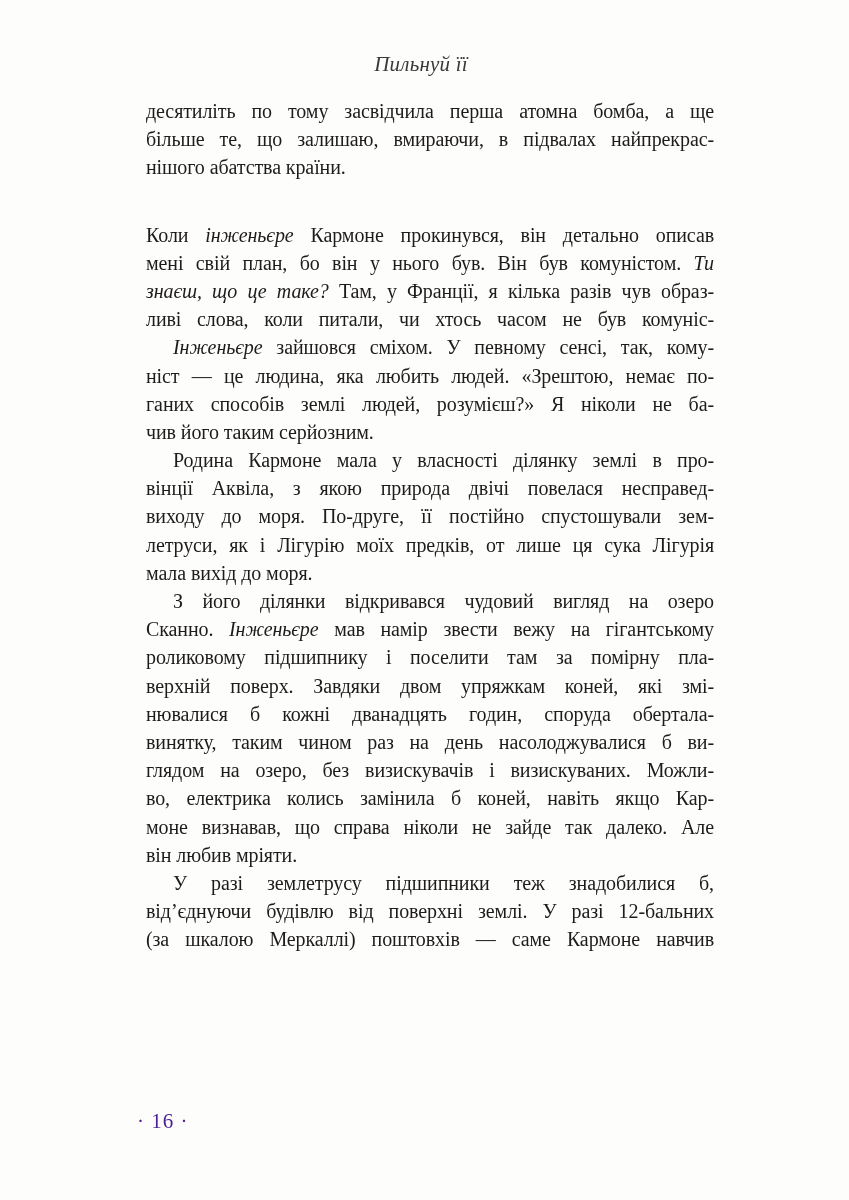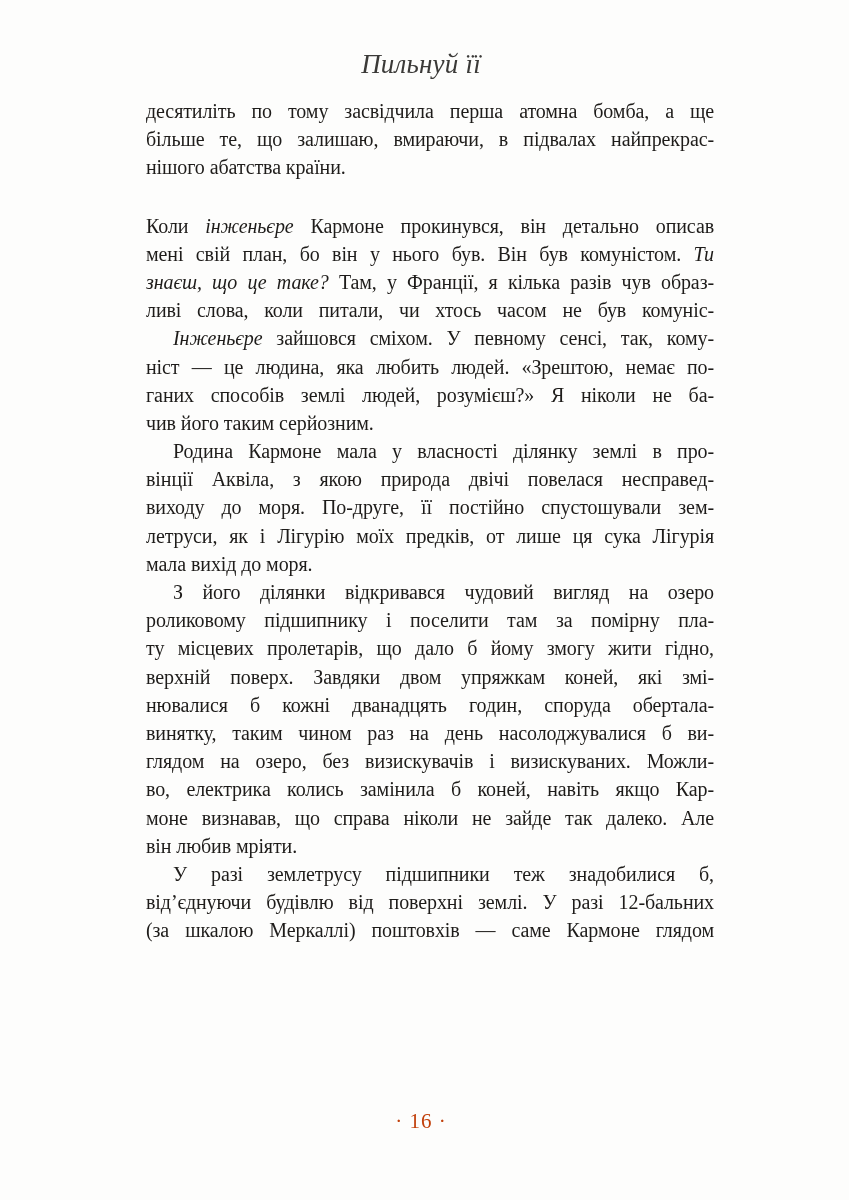--- a/index.html
+++ b/index.html
@@ -17,54 +17,54 @@
     font-family: "Liberation Serif", "DejaVu Serif", serif;
     color: #1e1c1a;
   }
   .running-header {
     position: absolute;
     top: 52px;
     left: 137px;
     width: 568px;
     text-align: center;
     font-style: italic;
-    font-size: 27px;
+    font-size: 21px;
     line-height: 24px;
     color: #3b3a38;
     letter-spacing: 0.2px;
   }
   .text-block {
     position: absolute;
     top: 97px;
     left: 146px;
     width: 568px;
     font-size: 20px;
     letter-spacing: -0.1px;
   }
   .para { margin: 0; }
-  .para.gap { margin-top: 30px; }
+  .para.gap { margin-top: 39px; }
   .line {
     height: 28.2px;
     line-height: 28.2px;
     text-align: justify;
     text-align-last: justify;
     overflow: hidden;
   }
   .line.last { text-align-last: left; }
   .line.indent { text-indent: 27px; }
   .it { font-style: italic; }
   .folio {
     position: absolute;
     top: 1108px;
     left: 137px;
     width: 568px;
-    text-align: center;
+    text-align: left;
     font-size: 21px;
     line-height: 26px;
-    color: #c2410c;
+    color: #4c1d95;
     letter-spacing: 1px;
   }
 </style>
 </head>
 <body>
 
 <div class="page">
   <div class="running-header">Пильнуй її</div>
 
   <div class="text-block">
@@ -87,31 +87,31 @@
       </div>
       <div class="para">
         <div class="line indent"><span>Родина Кармоне мала у власності ділянку землі в про-</span></div>
         <div class="line"><span>вінції Аквіла, з якою природа двічі повелася несправед-</span></div>
         <div class="line"><span>виходу до моря. По-друге, її постійно спустошували зем-</span></div>
         <div class="line"><span>летруси, як і Лігурію моїх предків, от лише ця сука Лігурія</span></div>
         <div class="line last"><span>мала вихід до моря.</span></div>
       </div>
       <div class="para">
         <div class="line indent"><span>З його ділянки відкривався чудовий вигляд на озеро</span></div>
+        <div class="line"><span>Сканно. </span><span class="it">Інженьєре</span><span> мав намір звести вежу на гігантському</span></div>
         <div class="line"><span>роликовому підшипнику і поселити там за помірну пла-</span></div>
-        <div class="line"><span>ту місцевих пролетарів, що дало б йому змогу жити гідно,</span></div>
         <div class="line"><span>верхній поверх. Завдяки двом упряжкам коней, які змі-</span></div>
         <div class="line"><span>нювалися б кожні дванадцять годин, споруда обертала-</span></div>
         <div class="line"><span>винятку, таким чином раз на день насолоджувалися б ви-</span></div>
         <div class="line"><span>глядом на озеро, без визискувачів і визискуваних. Можли-</span></div>
         <div class="line"><span>во, електрика колись замінила б коней, навіть якщо Кар-</span></div>
         <div class="line"><span>моне визнавав, що справа ніколи не зайде так далеко. Але</span></div>
         <div class="line last"><span>він любив мріяти.</span></div>
       </div>
       <div class="para">
         <div class="line indent"><span>У разі землетрусу підшипники теж знадобилися б,</span></div>
         <div class="line"><span>від’єднуючи будівлю від поверхні землі. У разі 12-бальних</span></div>
-        <div class="line"><span>(за шкалою Меркаллі) поштовхів — саме Кармоне глядом</span></div>
+        <div class="line"><span>(за шкалою Меркаллі) поштовхів — саме Кармоне навчив</span></div>
       </div>
     </div>
 
   <div class="folio">· 16 ·</div>
 </div>
 
 </body></html>

